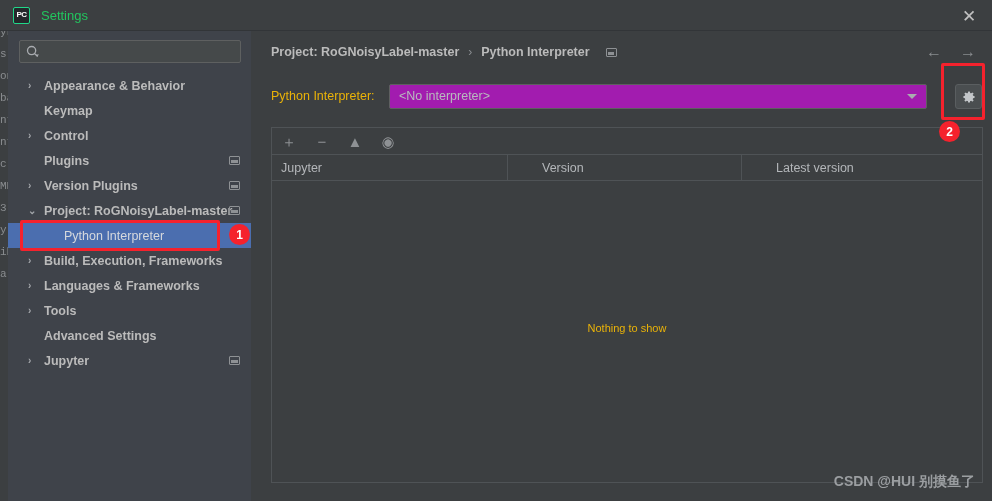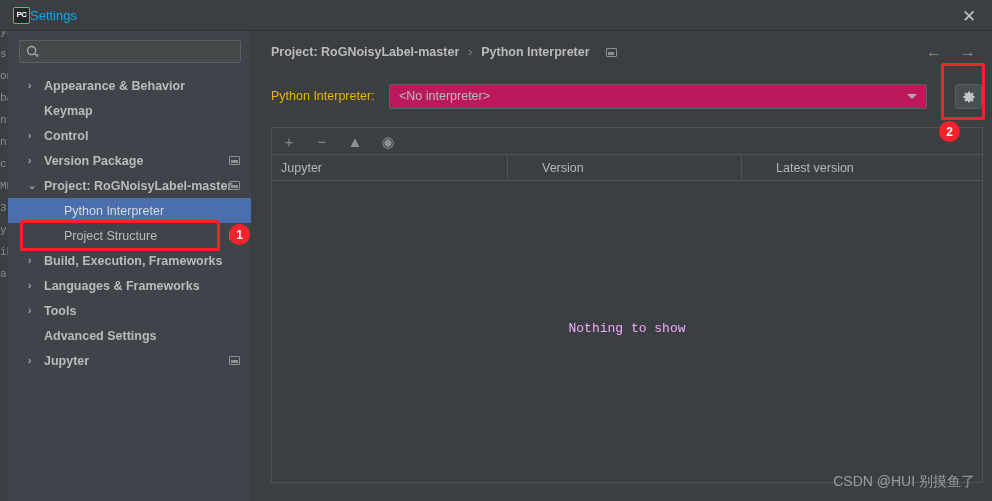--- a/index.html
+++ b/index.html
@@ -44,22 +44,23 @@
     margin-left: 13px;
     background: #25282b;
     border: 1.6px solid #21d789;
     border-radius: 2px;
     display: flex; align-items: center; justify-content: center;
     font-size: 8px; font-weight: bold; color: #ffffff;
     letter-spacing: -0.5px;
     line-height: 1;
   }
   .title-text {
+    margin-left: 11px;
     font-size: 13px;
-    color: #0ea5e9;
+    color: #22c55e;
   }
   .close-btn {
     position: absolute;
     right: 12px; top: 6px;
     width: 22px; height: 20px;
     display: flex; align-items: center; justify-content: center;
     color: #c0c0c0;
     font-size: 17px;
     line-height: 1;
     cursor: pointer;
@@ -180,21 +181,21 @@
     display: flex; align-items: center;
   }
   .interp-label {
     font-size: 12.5px;
     color: #eab308;
     width: 118px;
   }
   .interp-combo {
     position: relative;
     width: 538px; height: 25px;
-    background: #be185d;
+    background: #a21caf;
     border: 1px solid #5e6060;
     border-radius: 2px;
     display: flex; align-items: center;
   }
   .interp-value {
     margin-left: 9px;
     font-size: 12.5px;
     color: #b8bbbe;
   }
   .combo-arrow {
@@ -256,24 +257,23 @@
   }
   .pkg-col.sep { border-left: 1px solid #4f5356; padding-left: 34px; }
   .pkg-body {
     position: relative;
     height: 300px;
     display: flex;
     align-items: center;
     justify-content: center;
   }
   .nothing {
-    font-size: 13px;
-    color: #f0abfc;
+    font-size: 11px;
+    color: #eab308;
     margin-top: -6px;
-    font-family: Liberation Mono, monospace;
   }
 
   
   .redbox {
     position: absolute;
     border: 3px solid #f5222d;
     border-radius: 2px;
     pointer-events: none;
   }
   .badge {
@@ -288,20 +288,21 @@
     pointer-events: none;
   }
 
   .watermark {
     position: absolute;
     right: 17px; bottom: 10px;
     font-size: 14px;
     color: #9b9ea1;
     white-space: nowrap;
     user-select: none;
+    font-weight: bold;
   }
 </style>
 </head>
 <body>
 
 <div id="app">
 
   <div id="bg-frags">
       <div class="bg-frag" style="top: 26px;">yL</div>
       <div class="bg-frag" style="top: 48px;">s</div>
@@ -342,35 +343,35 @@
           <span class="label-l1">Appearance &amp; Behavior</span>
         </div>
         <div class="tree-item bold">
           <span class="label-l1">Keymap</span>
         </div>
         <div class="tree-item bold">
           <span class="arrow">›</span>
           <span class="label-l1">Control</span>
         </div>
         <div class="tree-item bold">
-          <span class="arrow">›</span>
-          <span class="label-l1">Version Package</span>
+          <span class="label-l1">Plugins</span>
+          <span class="scope-icon"></span>
+        </div>
+        <div class="tree-item bold">
+          <span class="arrow">›</span>
+          <span class="label-l1">Version Plugins</span>
           <span class="scope-icon"></span>
         </div>
         <div class="tree-item bold">
           <span class="arrow">⌄</span>
           <span class="label-l1">Project: RoGNoisyLabel-master</span>
           <span class="scope-icon"></span>
         </div>
         <div class="tree-item selected">
           <span class="label-l2">Python Interpreter</span>
-        </div>
-        <div class="tree-item">
-          <span class="label-l2">Project Structure</span>
-          <span class="scope-icon"></span>
         </div>
         <div class="tree-item bold">
           <span class="arrow">›</span>
           <span class="label-l1">Build, Execution, Frameworks</span>
         </div>
         <div class="tree-item bold">
           <span class="arrow">›</span>
           <span class="label-l1">Languages &amp; Frameworks</span>
         </div>
         <div class="tree-item bold">

